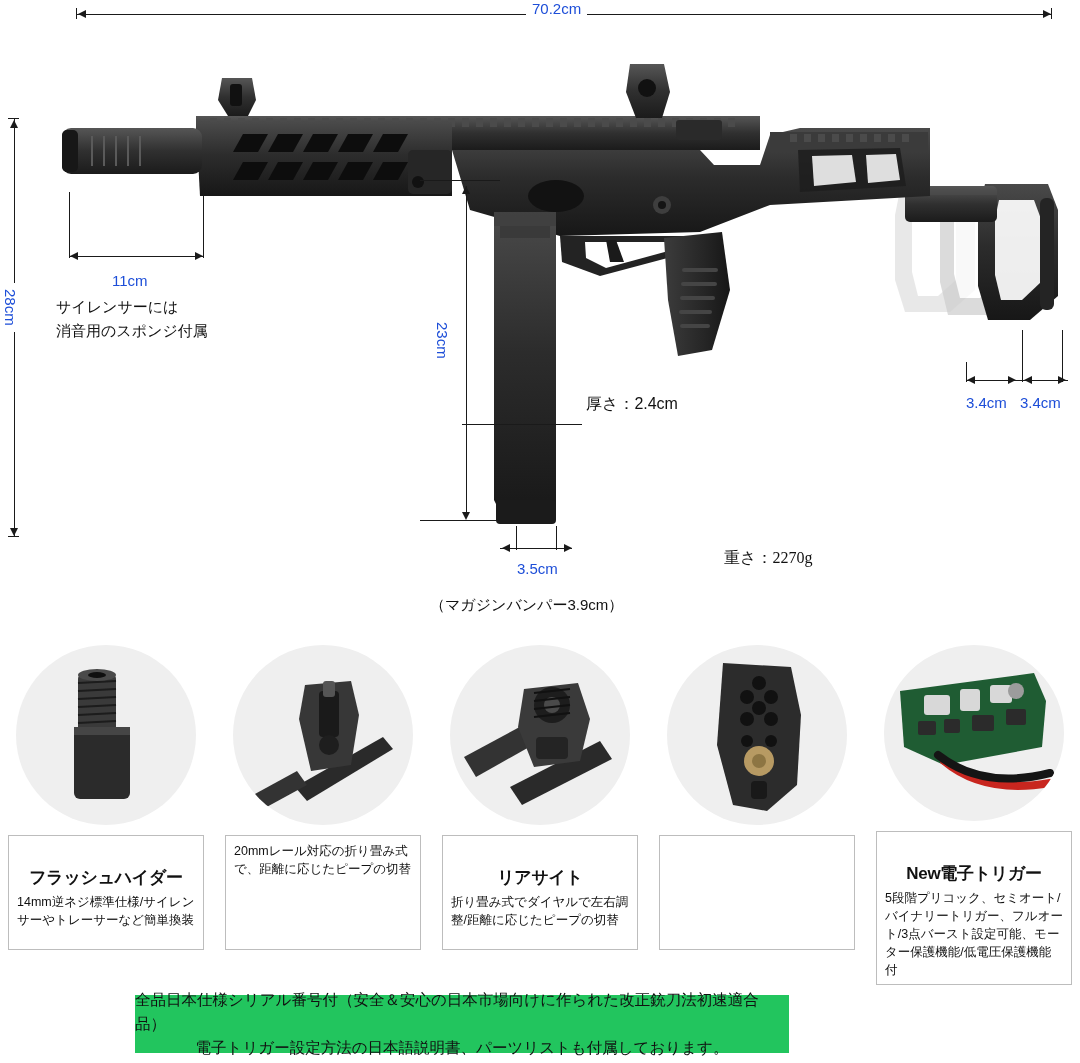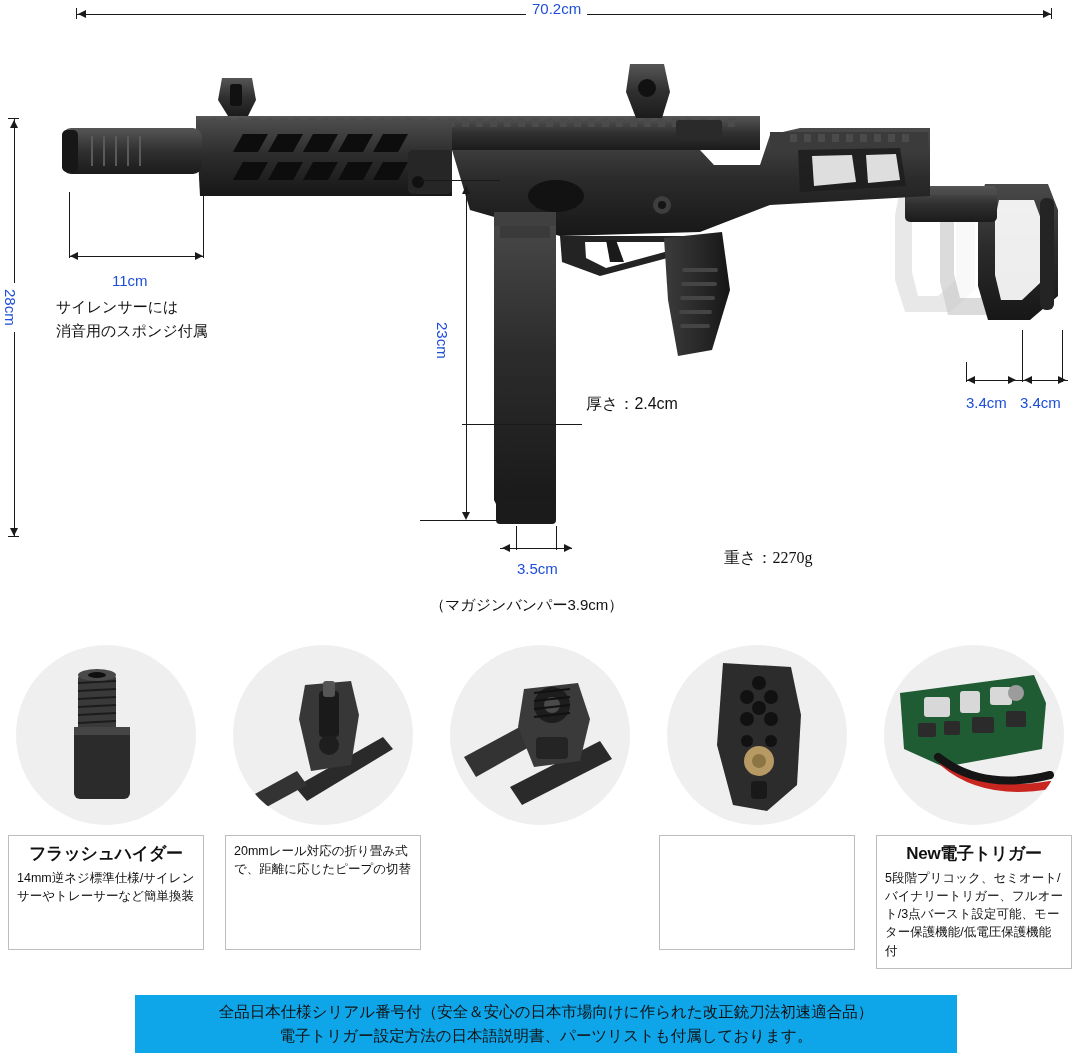--- a/index.html
+++ b/index.html
@@ -54,29 +54,30 @@
     margin-top:10px;
     width:196px;
     border:1px solid #bdbdbd;
     min-height:115px;
     padding:6px 8px 8px 8px;
   }
   .feature .ftitle {
     font-size:17px; font-weight:bold; text-align:center; color:#111;
     letter-spacing:-0.3px;
     padding-bottom:4px;
+    margin-top:24px;
   }
   .feature .fdesc {
     font-size:12.5px; line-height:1.45; color:#111;
   }
 
   
   #banner {
-    position:absolute; left:135px; top:995px; width:822px; height:58px;
-    background:#0ea5e9;
+    position:absolute; left:135px; top:995px; width:654px; height:58px;
+    background:#22c55e;
     display:flex; flex-direction:column; align-items:center; justify-content:center;
   }
   #banner div { font-size:15.5px; line-height:1.55; color:#111; }
 
   
   svg.gun { position:absolute; left:0; top:0; }
 </style>
 </head>
 <body>
 
@@ -341,20 +342,24 @@
         <circle cx="102" cy="60" r="8" fill="#4a4a4a"></circle>
         <g stroke="#111" stroke-width="2">
           <line x1="84" y1="48" x2="120" y2="44"></line>
             <line x1="84" y1="56" x2="120" y2="52"></line>
           <line x1="84" y1="64" x2="120" y2="60"></line>
             <line x1="84" y1="72" x2="120" y2="68"></line>
         </g>
         <rect x="86" y="92" width="32" height="22" rx="4" fill="#242424"></rect>
       </svg>
     </div>
+    <div class="card">
+      <div class="ftitle">リアサイト</div>
+      <div class="fdesc">折り畳み式でダイヤルで左右調整/距離に応じたピープの切替</div>
+    </div>
   </div>
 
   <div class="feature">
     <div class="photo">
       <svg width="180" height="180" viewBox="0 0 180 180">
         <path d="M56 18 L124 22 L134 70 L130 140 L100 166 L66 160 L50 100 Z" fill="#2c2c2c"></path>
         <g fill="#111">
           <circle cx="80" cy="52" r="7"></circle>
             <circle cx="104" cy="52" r="7"></circle>
           <circle cx="80" cy="74" r="7"></circle>

